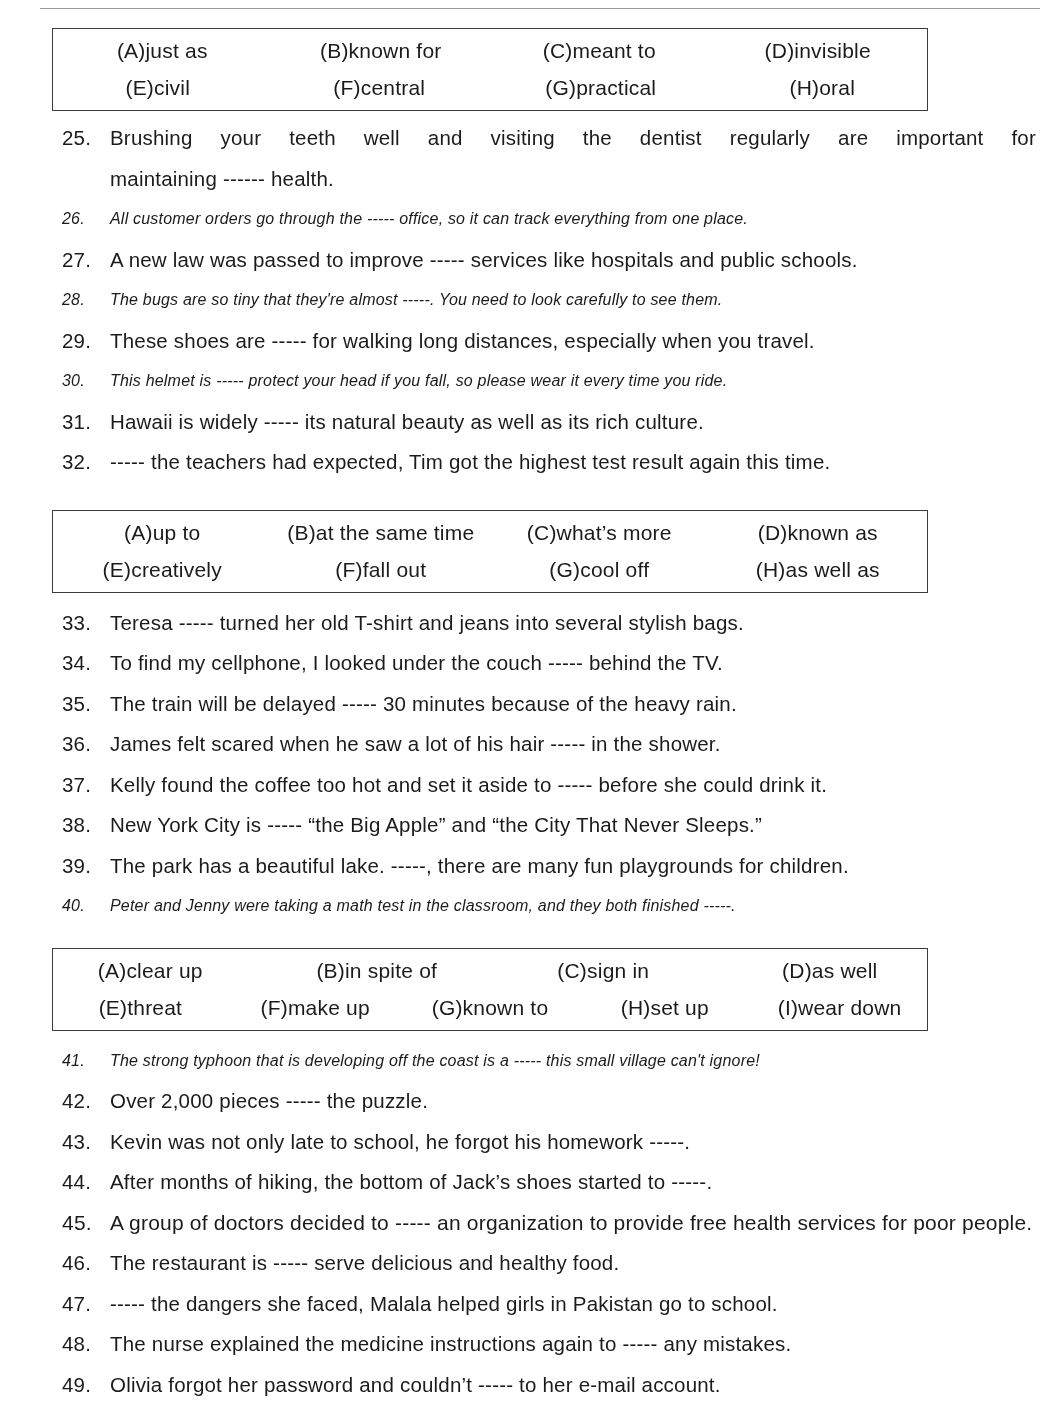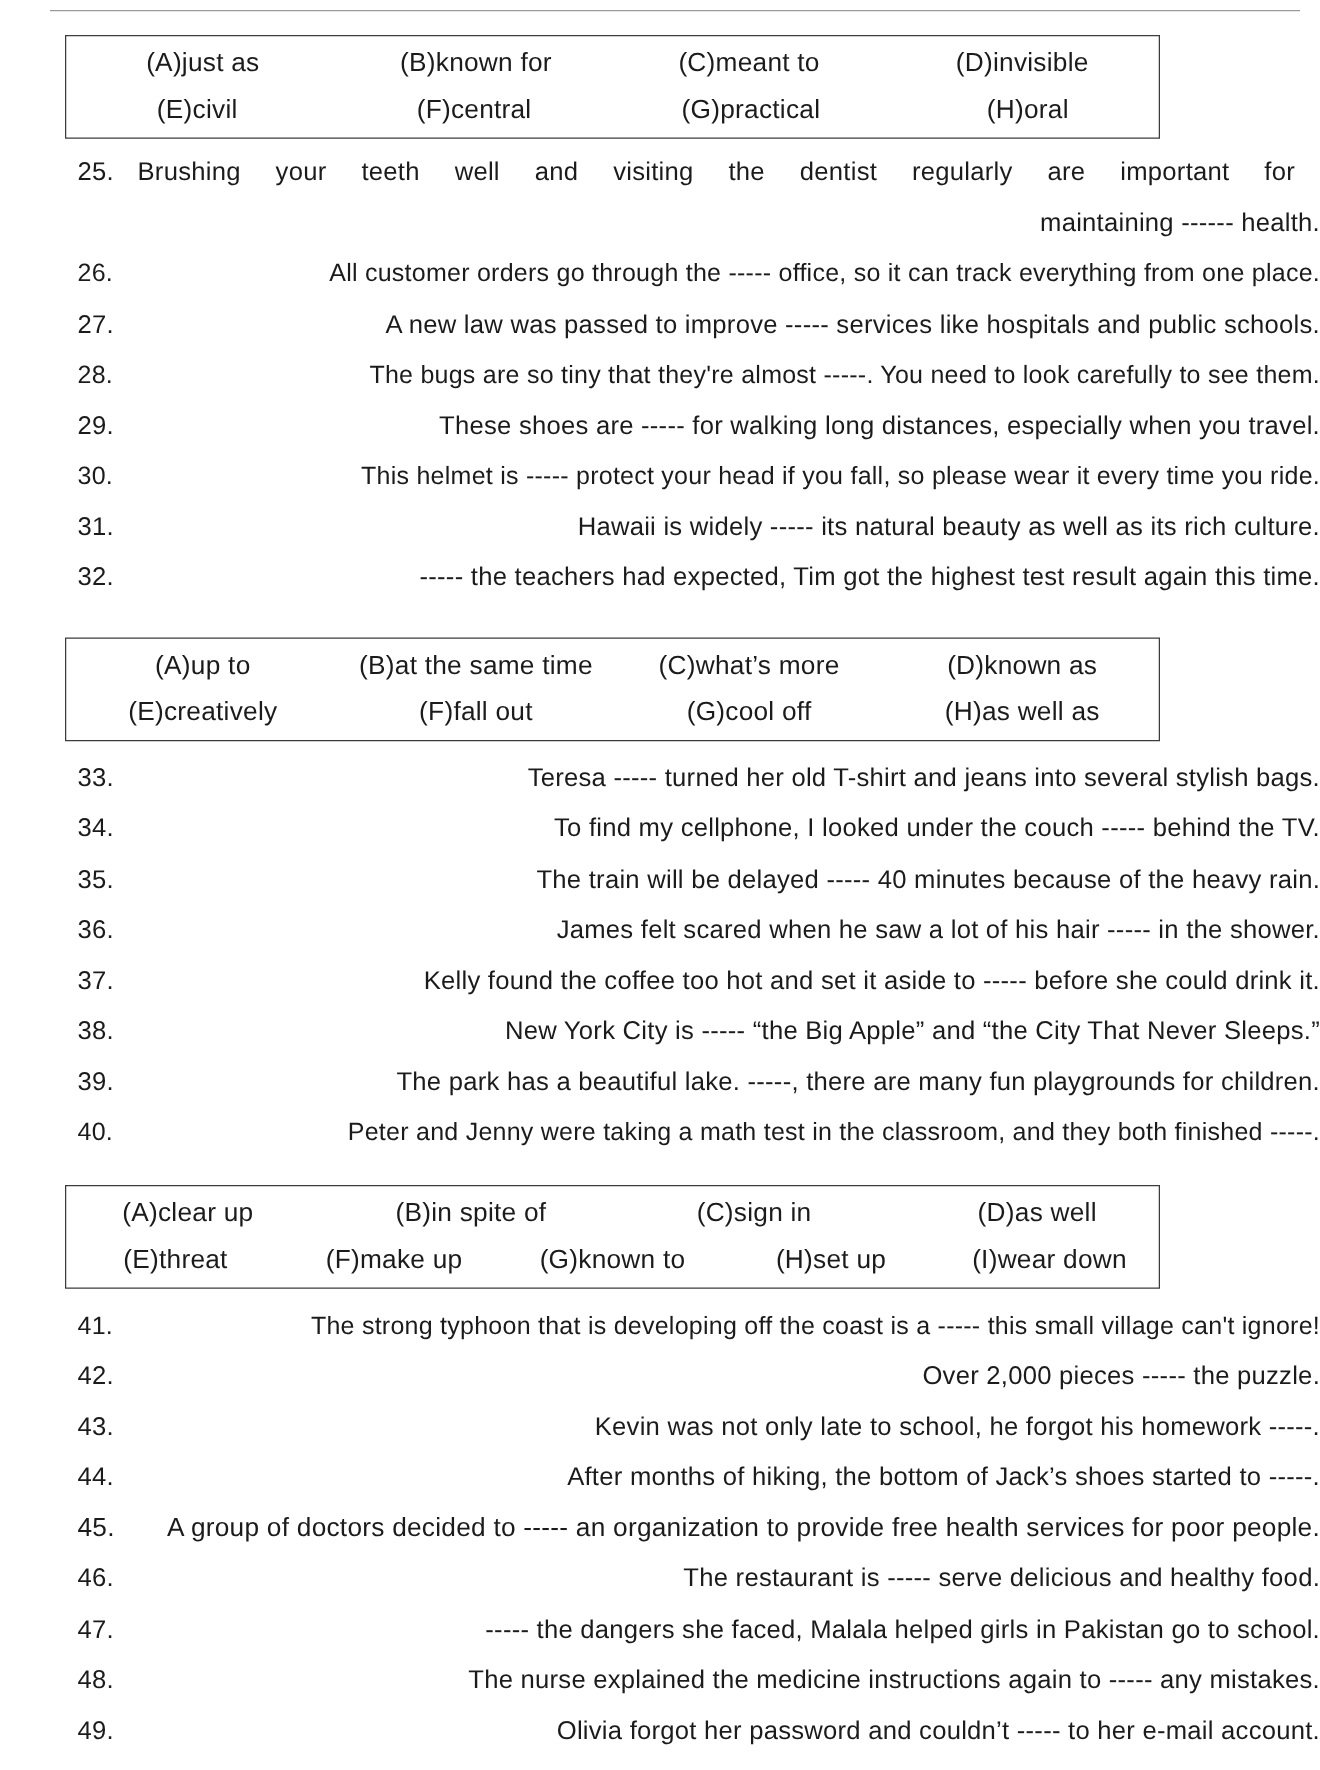--- a/index.html
+++ b/index.html
@@ -45,22 +45,22 @@
   .qlist-1 { margin-top: 7px; }
   .qlist-2 { margin-top: 10px; }
   .qlist-3 { margin-top: 10px; }
   .q {
     position: relative;
     padding-left: 110px;
     line-height: 40.5px;
     white-space: nowrap;
   }
   .q .num { position: absolute; left: 62px; top: 0; }
-  .q-text div { white-space: nowrap; text-align: right; }
-  .q.sm  { font-size: 20px;   }
+  .q-text div { white-space: nowrap; }
+  .q.sm  { font-size: 16px; font-style: italic;   }
   .q.xs  { font-size: 21px; }
   .justify {
     white-space: normal !important;
     text-align: justify;
     text-align-last: justify;
     width: 926px;
   }
 </style>
 </head>
 <body>
@@ -157,21 +157,21 @@
       </li>
       <li class="q">
         <span class="num">34.</span>
         <div class="q-text">
           <div>To find my cellphone, I looked under the couch ----- behind the TV.</div>
         </div>
       </li>
       <li class="q">
         <span class="num">35.</span>
         <div class="q-text">
-          <div>The train will be delayed ----- 40 minutes because of the heavy rain.</div>
+          <div>The train will be delayed ----- 30 minutes because of the heavy rain.</div>
         </div>
       </li>
       <li class="q">
         <span class="num">36.</span>
         <div class="q-text">
           <div>James felt scared when he saw a lot of his hair ----- in the shower.</div>
         </div>
       </li>
       <li class="q">
         <span class="num">37.</span>

